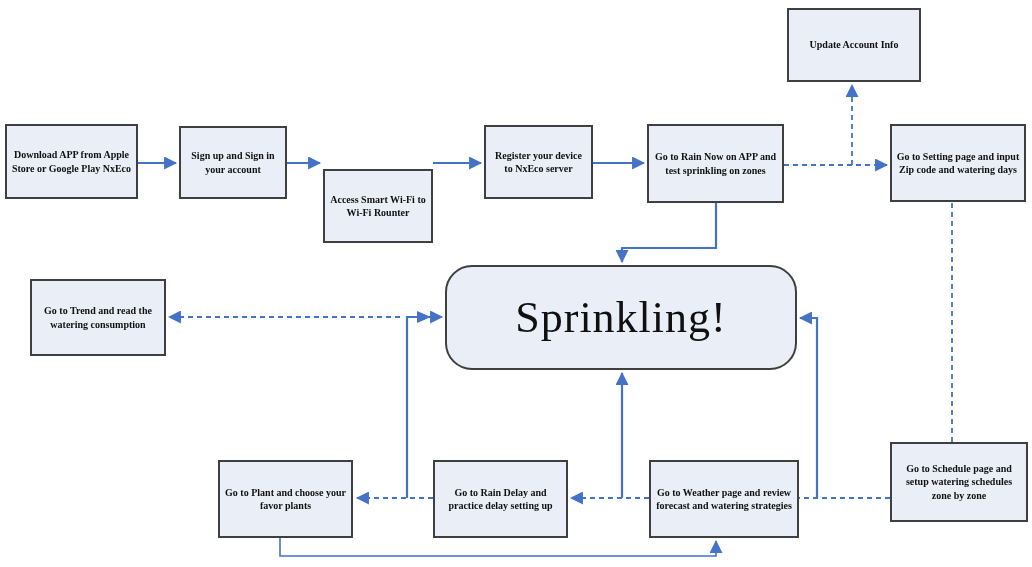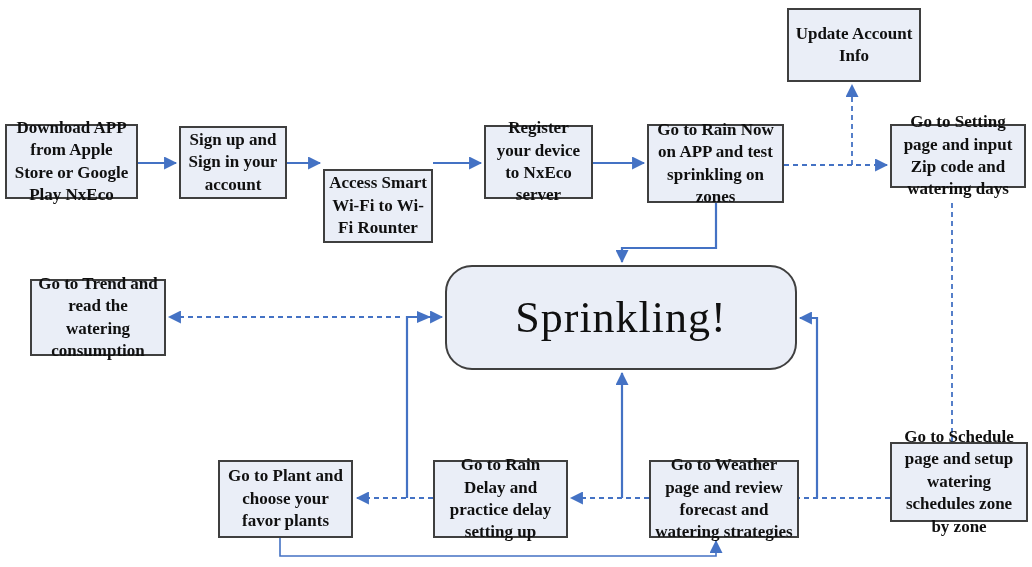--- a/index.html
+++ b/index.html
@@ -19,38 +19,38 @@
   #connectors{position:absolute;left:0;top:0;width:1032px;height:567px;}
   .node{
     position:absolute;
     box-sizing:border-box;
     border:2px solid var(--box-border);
     background:var(--box-fill);
     color:var(--text);
     display:flex;align-items:center;justify-content:center;
     text-align:center;
     font-weight:bold;
-    font-size:17px;
+    font-size:10px;
     line-height:1.32;
     padding:2px 4px;
   }
   .node.big{
     font-weight:normal;
     font-size:44px;
     line-height:1;
     letter-spacing:1px;
     padding:0;
   }
   #node-update     {left:787px;top:8px;  width:134px;height:74px;}
   #node-download   {left:5px;  top:124px;width:133px;height:75px;}
   #node-signup     {left:179px;top:126px;width:108px;height:73px;}
   #node-access     {left:323px;top:125px;width:110px;height:74px;margin-top:44px;}
   #node-register   {left:484px;top:125px;width:109px;height:74px;}
   #node-rainnow    {left:647px;top:124px;width:137px;height:79px;}
-  #node-setting    {left:890px;top:124px;width:136px;height:64px;}
+  #node-setting    {left:890px;top:124px;width:136px;height:78px;}
   #node-sprinkling {left:445px;top:265px;width:352px;height:105px;border-radius:27px;}
   #node-trend      {left:30px; top:279px;width:136px;height:77px;}
   #node-plant      {left:218px;top:460px;width:135px;height:78px;}
   #node-raindelay  {left:433px;top:460px;width:135px;height:78px;}
   #node-weather    {left:649px;top:460px;width:150px;height:78px;}
   #node-schedule   {left:890px;top:442px;width:138px;height:80px;}
   .solid-line{stroke:var(--arrow);stroke-width:2.2;fill:none;}
   .thin-line{stroke:var(--arrow);stroke-width:1.6;fill:none;}
   .dashed-line{stroke:var(--arrow);stroke-width:1.8;fill:none;stroke-dasharray:5 4;}
 </style>

